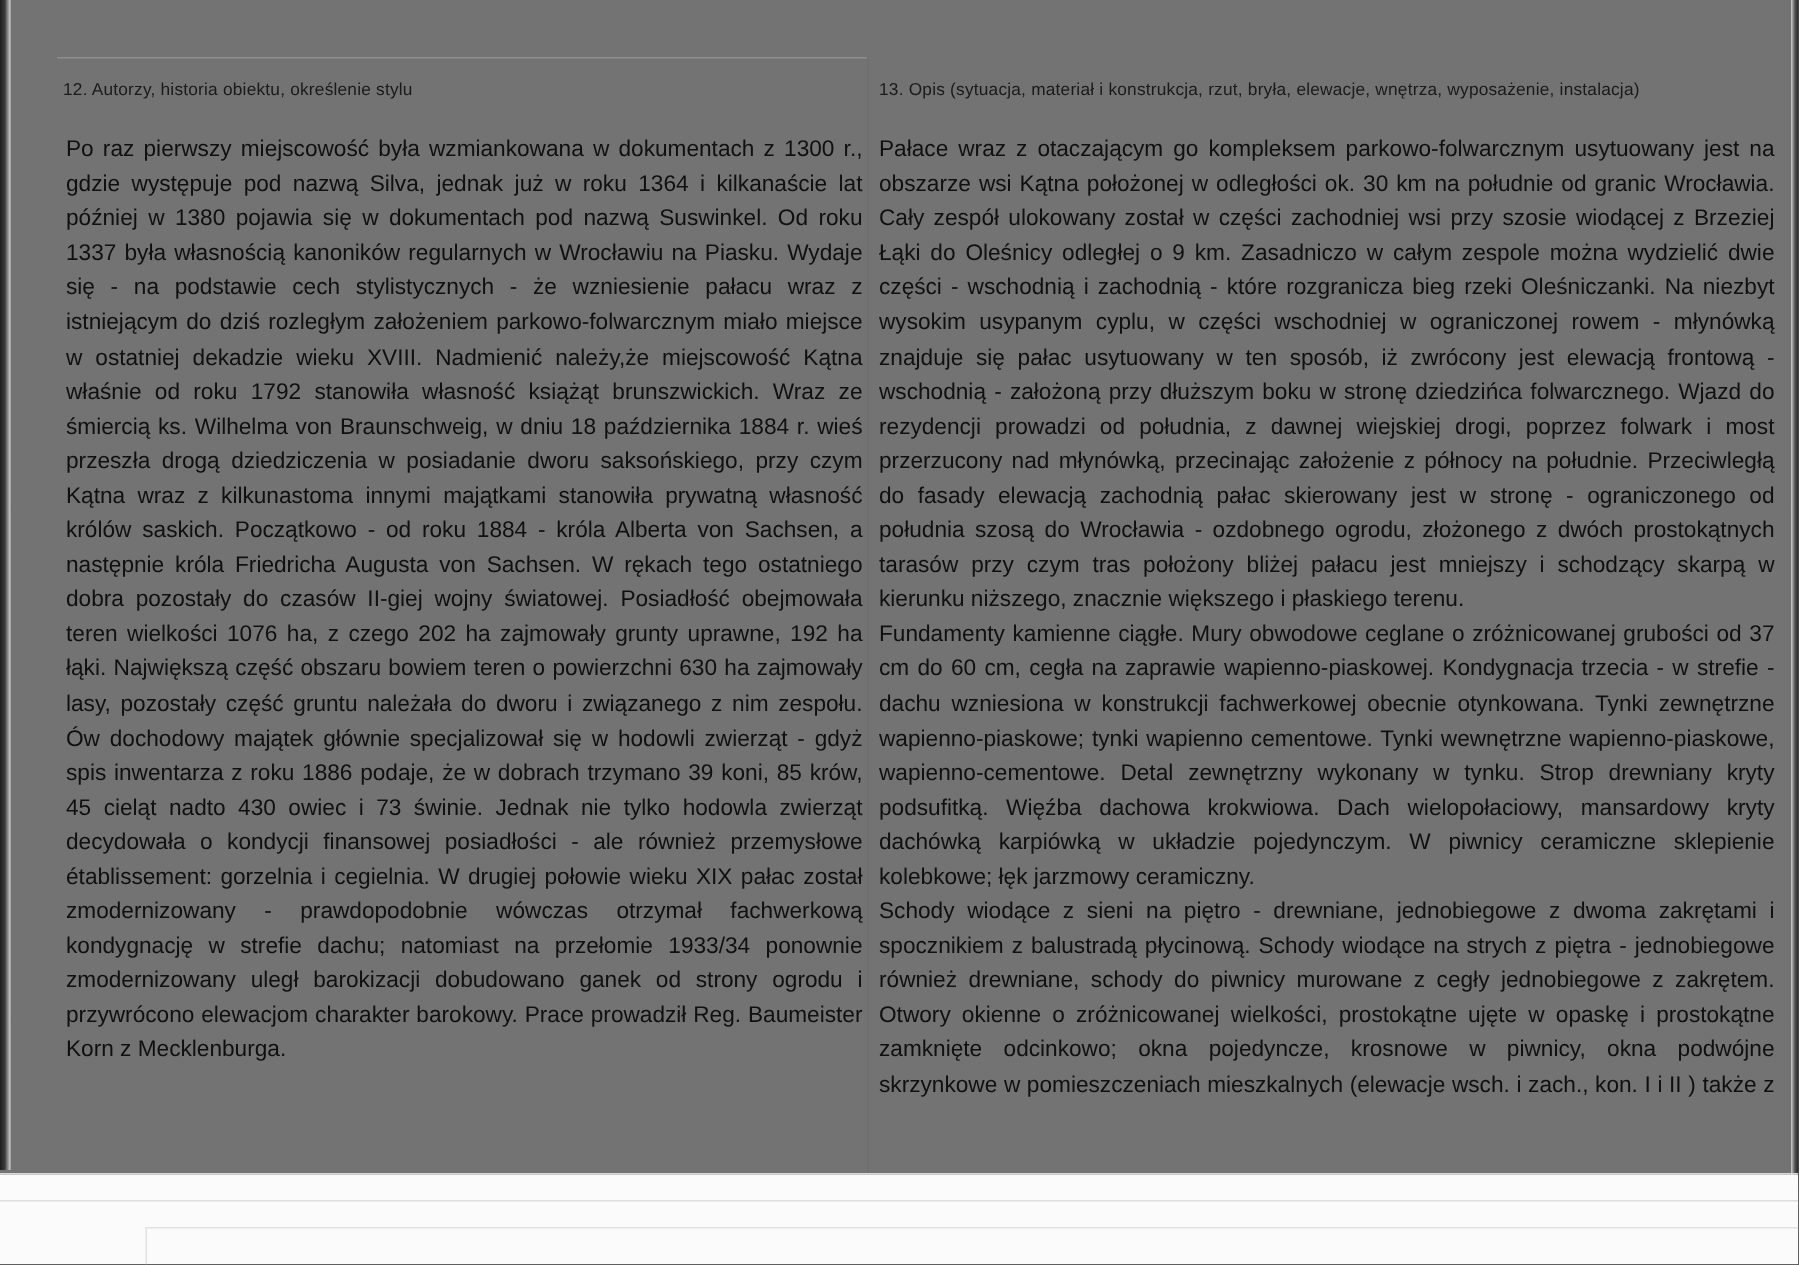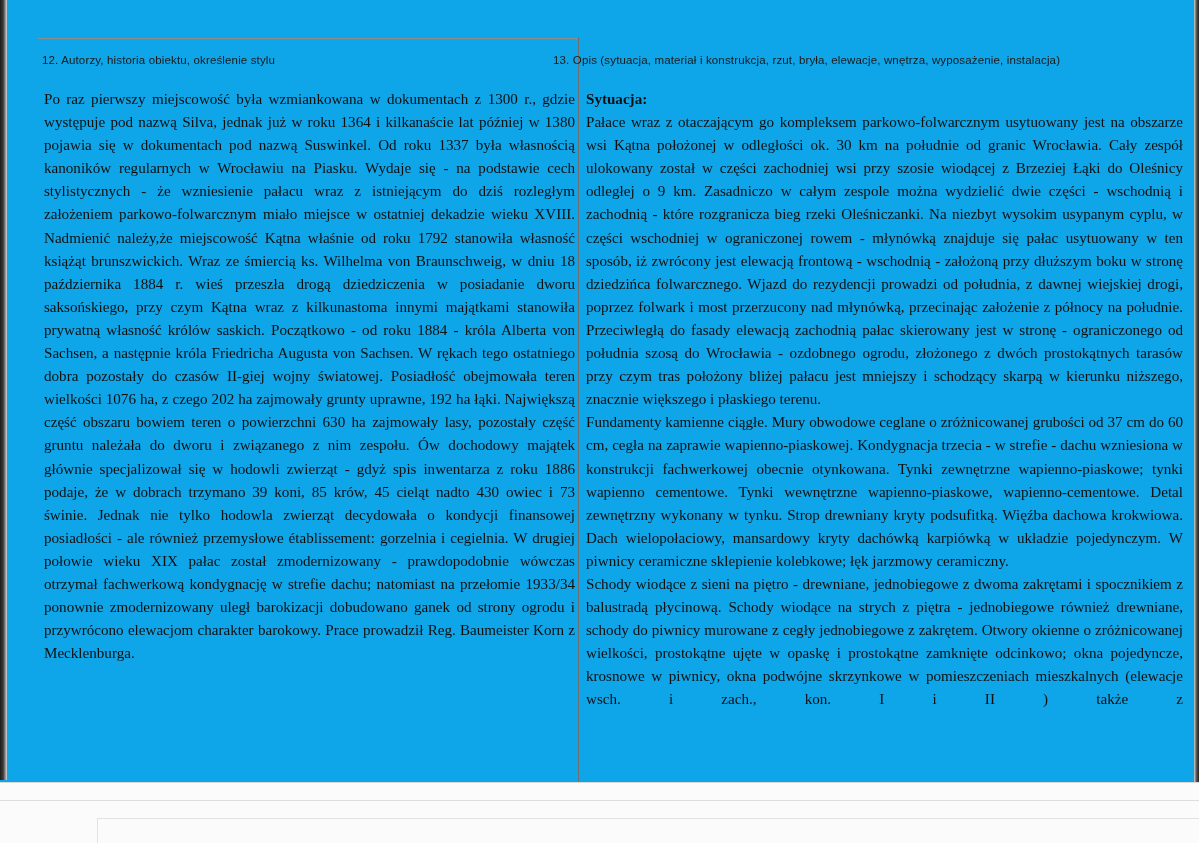--- a/index.html
+++ b/index.html
@@ -5,21 +5,21 @@
 <style>
   html, body {
     margin: 0;
     padding: 0;
     background: #2b2b2b;
   }
   #page {
     position: relative;
     width: 1199px;
     height: 843px;
-    background: #0ea5e9;
+    background: #737373;
     overflow: hidden;
     font-family: "Liberation Sans", sans-serif;
     color: #121212;
   }
 
   
   .scan-edge-left {
     position: absolute;
     left: 0; top: 0;
     width: 7px; height: 780px;
@@ -79,38 +79,37 @@
   }
 
   .field-caption {
     position: absolute;
     font-size: 11.5px;
     letter-spacing: 0.15px;
     color: #1a1a1a;
     white-space: nowrap;
   }
   #caption-left  { left: 42px;  top: 54px; }
-  #caption-right { left: 553px; top: 54px; }
+  #caption-right { left: 586px; top: 54px; }
 
   .column {
     position: absolute;
     top: 88px;
     font-size: 15.1px;
     line-height: 23.1px;
     text-align: justify;
     text-justify: inter-word;
     color: #101010;
   }
   #col-left  { left: 44px;  width: 531px; }
   #col-right { left: 586px; width: 597px; }
 
   .column p {
     margin: 0;
     text-align: justify;
-    font-family: Liberation Serif, serif;
   }
 
   .subhead {
     font-weight: bold;
     text-align: left;
   }
 
   
   .just {
     text-align: justify;
@@ -135,21 +134,20 @@
   <div id="caption-left" class="field-caption">12. Autorzy, historia obiektu, określenie stylu</div>
 
   <div id="caption-right" class="field-caption">13. Opis (sytuacja, materiał i konstrukcja, rzut, bryła, elewacje, wnętrza, wyposażenie, instalacja)</div>
 
   <div id="col-left" class="column">
     <p class="just">Po raz pierwszy miejscowość była wzmiankowana w dokumentach z 1300 r., gdzie występuje pod nazwą Silva, jednak już w roku 1364 i kilkanaście lat później w 1380 pojawia się w dokumentach pod nazwą Suswinkel. Od roku 1337 była własnością kanoników regularnych w Wrocławiu na Piasku. Wydaje się - na podstawie cech stylistycznych - że wzniesienie pałacu wraz z istniejącym do dziś rozległym założeniem parkowo-folwarcznym miało miejsce w ostatniej dekadzie wieku XVIII. Nadmienić należy,że miejscowość Kątna właśnie od roku 1792 stanowiła własność książąt brunszwickich. Wraz ze śmiercią ks. Wilhelma von Braunschweig, w dniu 18 października 1884 r. wieś przeszła drogą dziedziczenia w posiadanie dworu saksońskiego, przy czym Kątna wraz z kilkunastoma innymi majątkami stanowiła prywatną własność królów saskich. Początkowo - od roku 1884 - króla Alberta von Sachsen, a następnie króla Friedricha Augusta von Sachsen. W rękach tego ostatniego dobra pozostały do czasów II-giej wojny światowej. Posiadłość obejmowała teren wielkości 1076 ha, z czego 202 ha zajmowały grunty uprawne, 192 ha łąki. Największą część obszaru bowiem teren o powierzchni 630 ha zajmowały lasy, pozostały część gruntu należała do dworu i związanego z nim zespołu. Ów dochodowy majątek głównie specjalizował się w hodowli zwierząt - gdyż spis inwentarza z roku 1886 podaje, że w dobrach trzymano 39 koni, 85 krów, 45 cieląt nadto 430 owiec i 73 świnie. Jednak nie tylko hodowla zwierząt decydowała o kondycji finansowej posiadłości - ale również przemysłowe établissement: gorzelnia i cegielnia. W drugiej połowie wieku XIX pałac został zmodernizowany - prawdopodobnie wówczas otrzymał fachwerkową kondygnację w strefie dachu; natomiast na przełomie 1933/34 ponownie zmodernizowany uległ barokizacji dobudowano ganek od strony ogrodu i przywrócono elewacjom charakter barokowy. Prace prowadził Reg. Baumeister Korn z Mecklenburga.</p>
   </div>
 
   <div id="col-right" class="column">
 
-    <p class="subhead">Sytuacja:</p>
     <p class="just">Pałace wraz z otaczającym go kompleksem parkowo-folwarcznym usytuowany jest na obszarze wsi Kątna położonej w odległości ok. 30 km na południe od granic Wrocławia. Cały zespół ulokowany został w części zachodniej wsi przy szosie wiodącej z Brzeziej Łąki do Oleśnicy odległej o 9 km. Zasadniczo w całym zespole można wydzielić dwie części - wschodnią i zachodnią - które rozgranicza bieg rzeki Oleśniczanki. Na niezbyt wysokim usypanym cyplu, w części wschodniej w ograniczonej rowem - młynówką znajduje się pałac usytuowany w ten sposób, iż zwrócony jest elewacją frontową - wschodnią - założoną przy dłuższym boku w stronę dziedzińca folwarcznego. Wjazd do rezydencji prowadzi od południa, z dawnej wiejskiej drogi, poprzez folwark i most przerzucony nad młynówką, przecinając założenie z północy na południe. Przeciwległą do fasady elewacją zachodnią pałac skierowany jest w stronę - ograniczonego od południa szosą do Wrocławia - ozdobnego ogrodu, złożonego z dwóch prostokątnych tarasów przy czym tras położony bliżej pałacu jest mniejszy i schodzący skarpą w kierunku niższego, znacznie większego i płaskiego terenu.</p>
 
     <p class="just">Fundamenty kamienne ciągłe. Mury obwodowe ceglane o zróżnicowanej grubości od 37 cm do 60 cm, cegła na zaprawie wapienno-piaskowej. Kondygnacja trzecia - w strefie - dachu wzniesiona w konstrukcji fachwerkowej obecnie otynkowana. Tynki zewnętrzne wapienno-piaskowe; tynki wapienno cementowe. Tynki wewnętrzne wapienno-piaskowe, wapienno-cementowe. Detal zewnętrzny wykonany w tynku. Strop drewniany kryty podsufitką. Więźba dachowa krokwiowa. Dach wielopołaciowy, mansardowy kryty dachówką karpiówką w układzie pojedynczym. W piwnicy ceramiczne sklepienie kolebkowe; łęk jarzmowy ceramiczny.</p>
     <p class="just-full">Schody wiodące z sieni na piętro - drewniane, jednobiegowe z dwoma zakrętami i spocznikiem z balustradą płycinową. Schody wiodące na strych z piętra - jednobiegowe również drewniane, schody do piwnicy murowane z cegły jednobiegowe z zakrętem. Otwory okienne o zróżnicowanej wielkości, prostokątne ujęte w opaskę i prostokątne zamknięte odcinkowo; okna pojedyncze, krosnowe w piwnicy, okna podwójne skrzynkowe w pomieszczeniach mieszkalnych  (elewacje wsch. i zach., kon. I i II ) także z</p>
 
   </div>
 
   <div class="paper-tint"></div>
   <div class="paper-edge-a"></div>
   <div class="paper-edge-b"></div>

